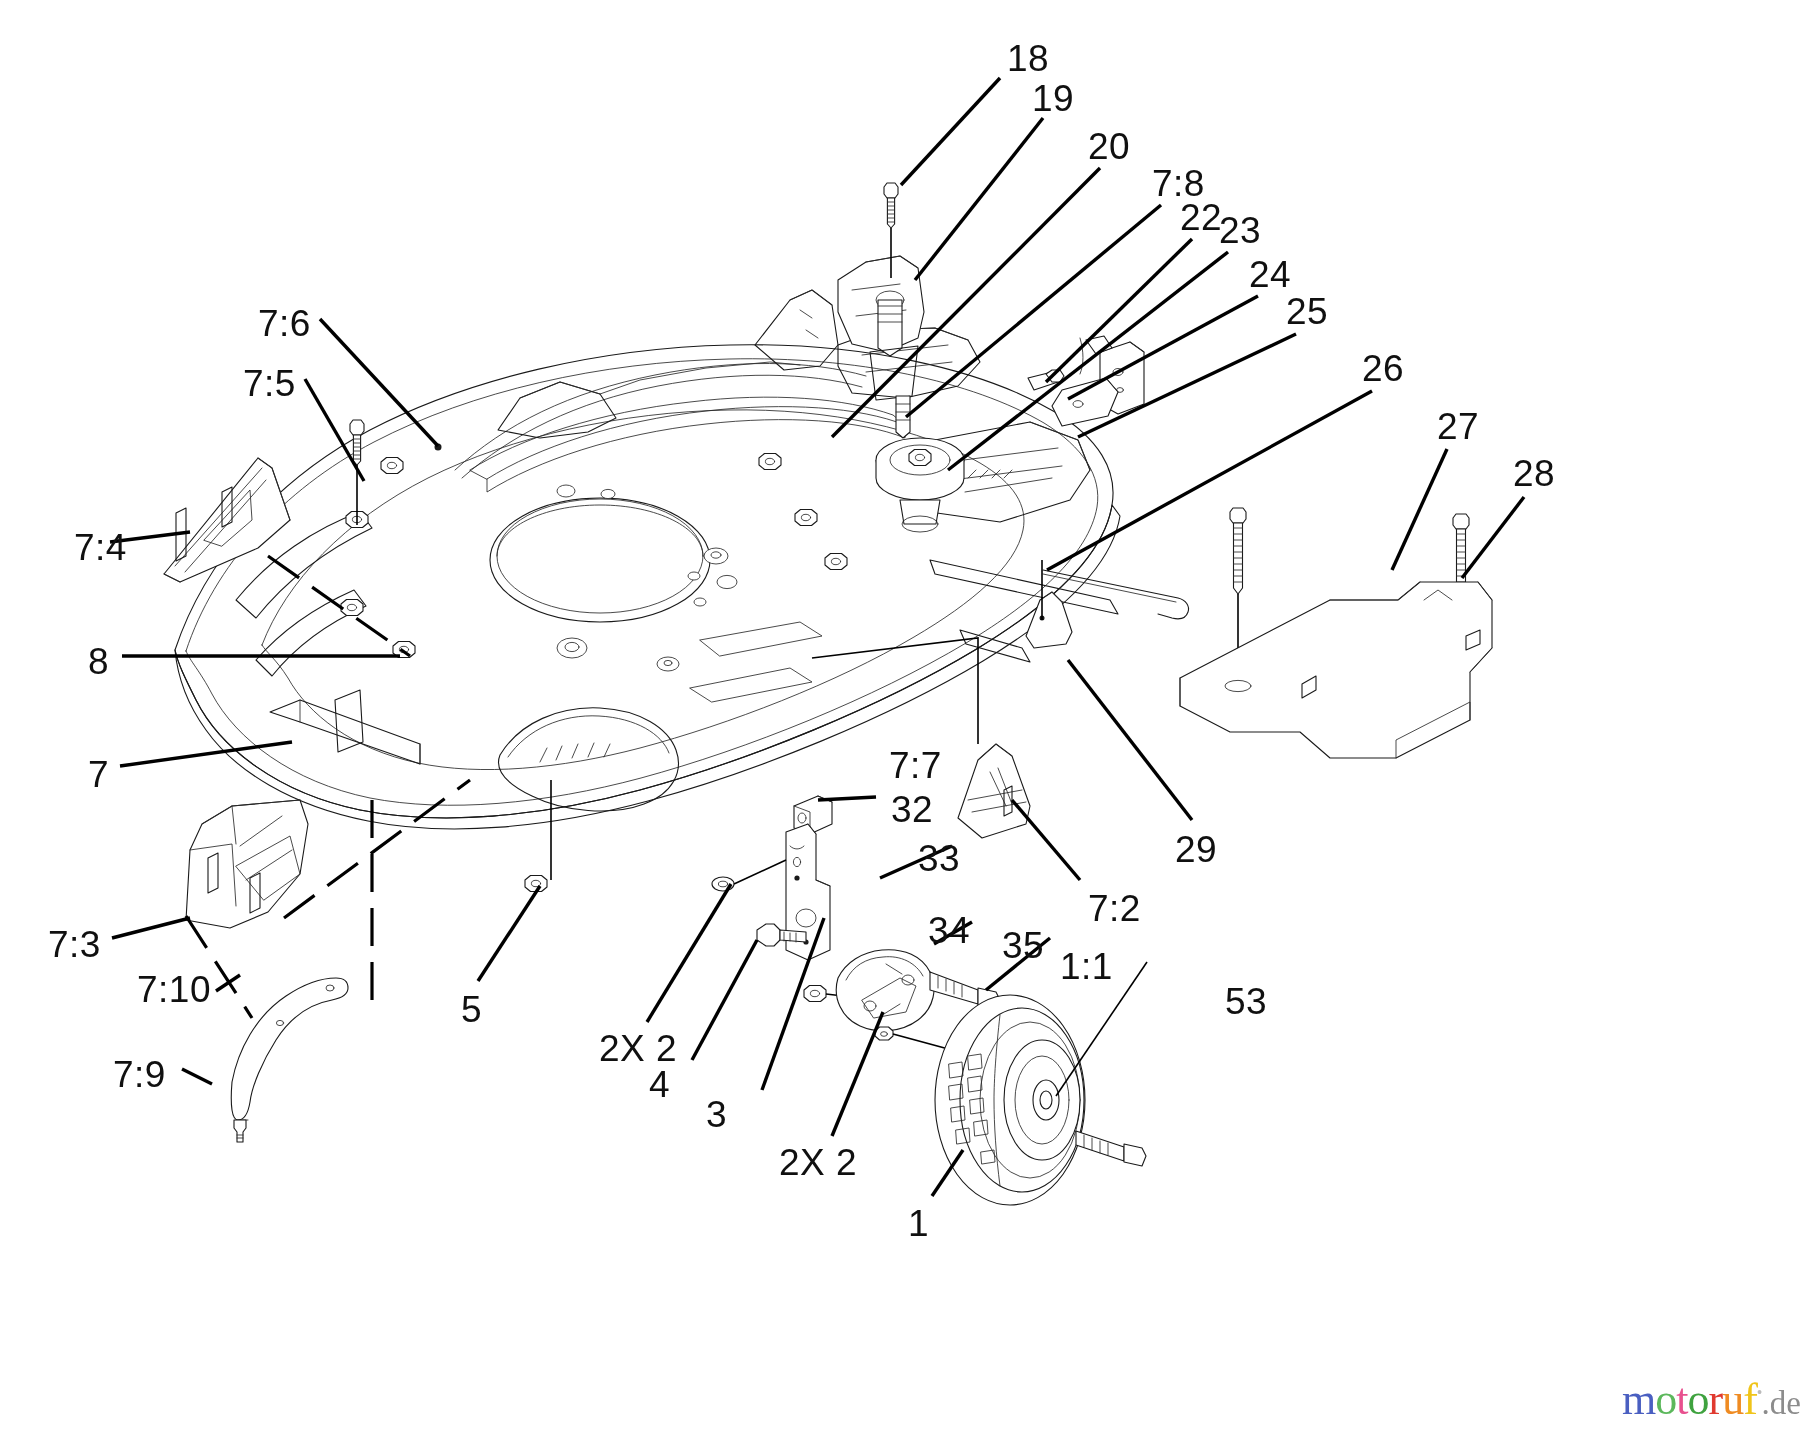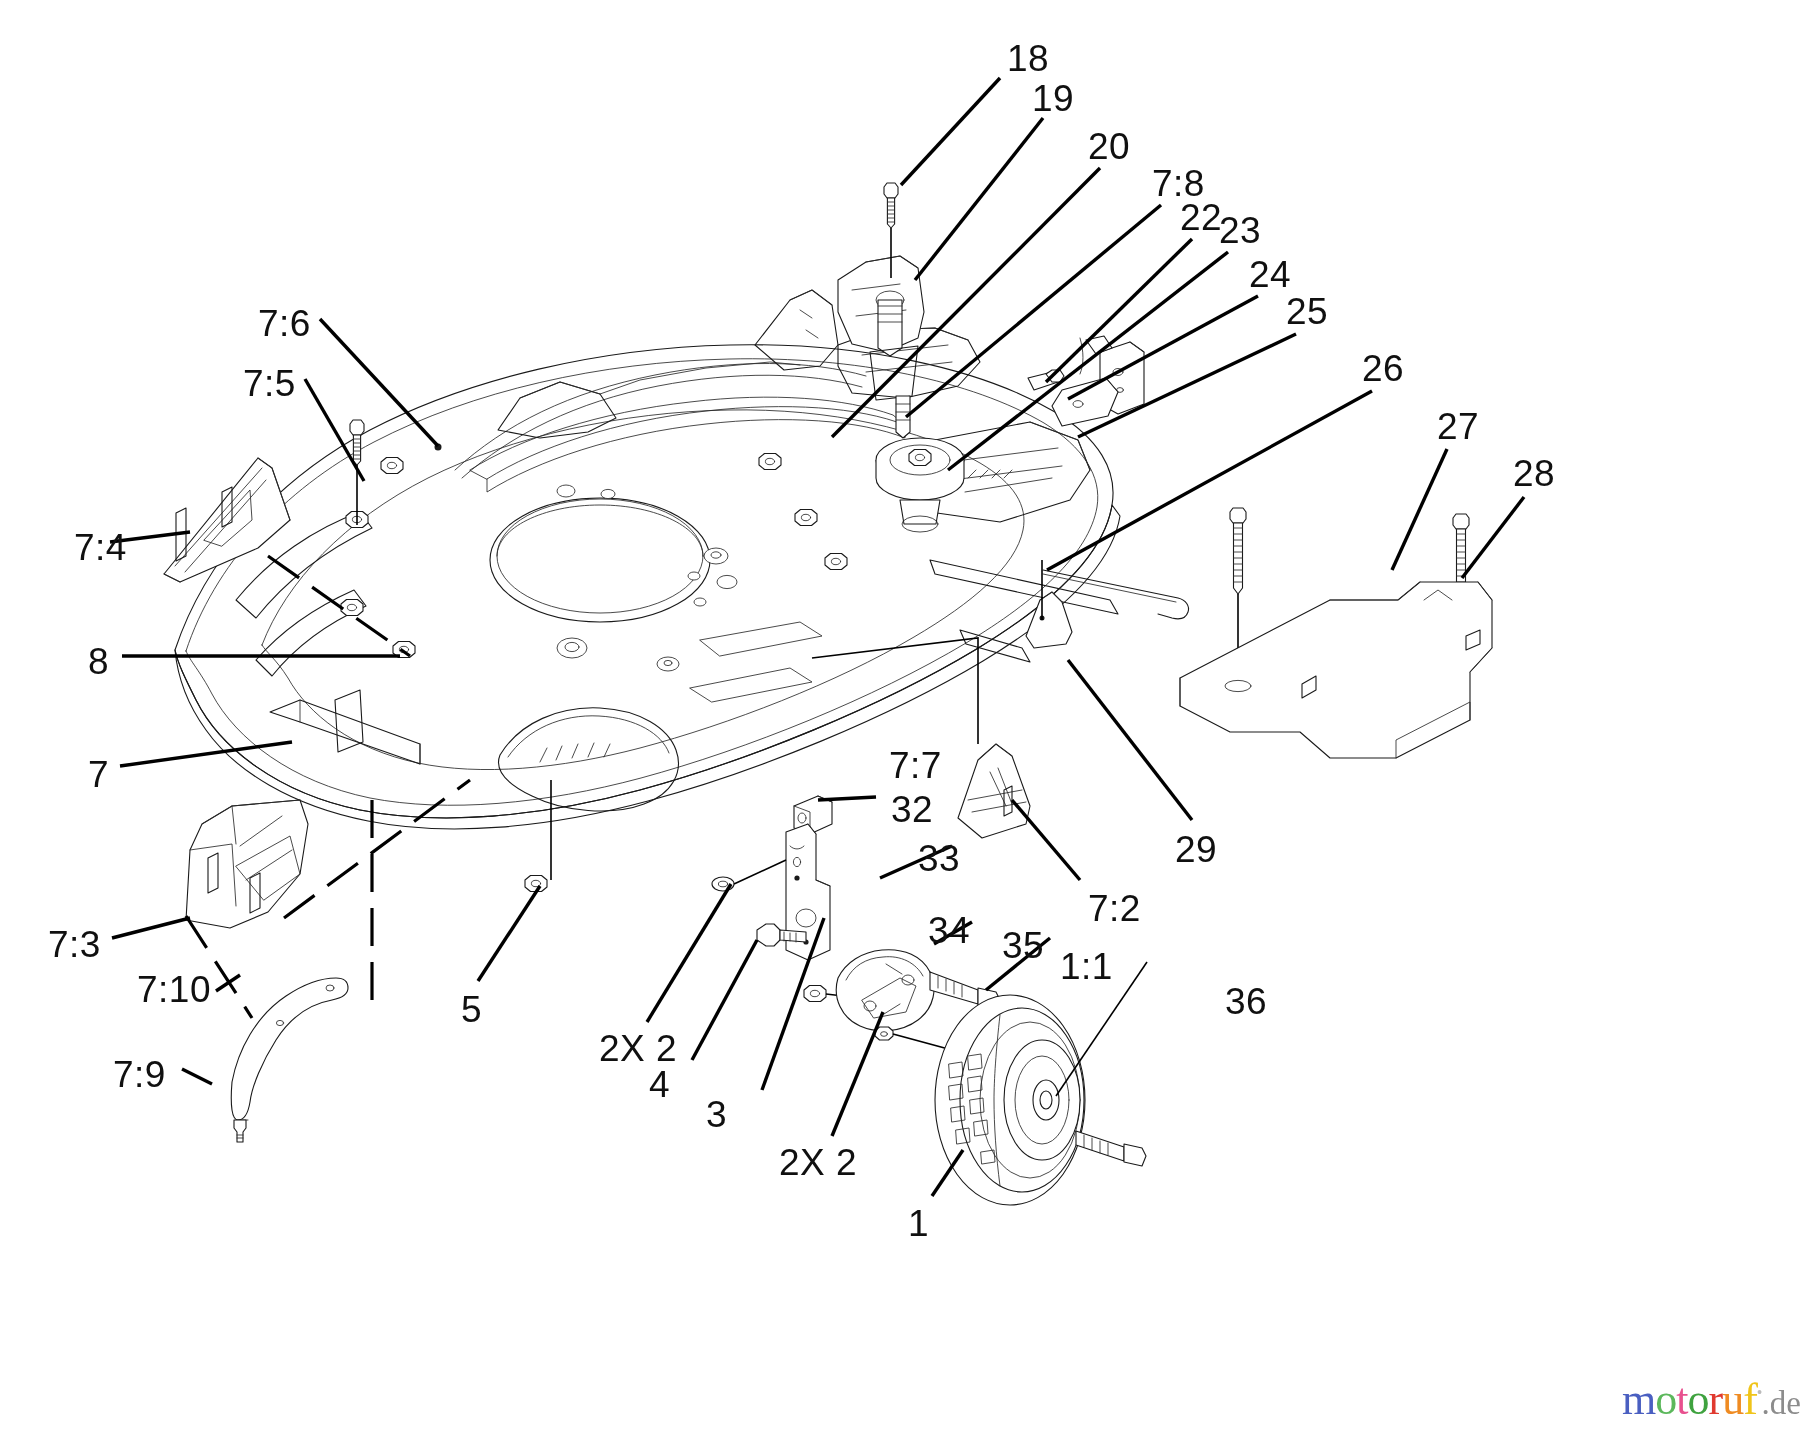--- a/index.html
+++ b/index.html
@@ -502,20 +502,20 @@
       <div class="callout" style="left: 779px; top: 1144px;">2X 2</div>
       <div class="callout" style="left: 908px; top: 1205px;">1</div>
       <div class="callout" style="left: 889px; top: 747px;">7:7</div>
       <div class="callout" style="left: 891px; top: 791px;">32</div>
       <div class="callout" style="left: 898px; top: 840px; margin-left: 20px;">33</div>
       <div class="callout" style="left: 928px; top: 912px;">34</div>
       <div class="callout" style="left: 1002px; top: 927px;">35</div>
       <div class="callout" style="left: 1088px; top: 890px;">7:2</div>
       <div class="callout" style="left: 1175px; top: 831px;">29</div>
       <div class="callout" style="left: 1060px; top: 948px;">1:1</div>
-      <div class="callout" style="left: 1225px; top: 983px;">36</div>
+      <div class="callout" style="left: 1225px; top: 983px;">53</div>
     </div>
 
   <div id="watermark">
     <span id="wm-letters"><span style="color: rgb(74, 95, 193);">m</span><span style="color: rgb(92, 184, 92);">o</span><span style="color: rgb(232, 81, 143);">t</span><span style="color: rgb(63, 162, 63);">o</span><span style="color: rgb(224, 58, 47);">r</span><span style="color: rgb(239, 139, 34);">u</span><span style="color: rgb(240, 196, 25);">f</span></span><span class="dot">•</span><span class="suffix">.de</span>
   </div>
 
 </div>
 
 </body></html>

